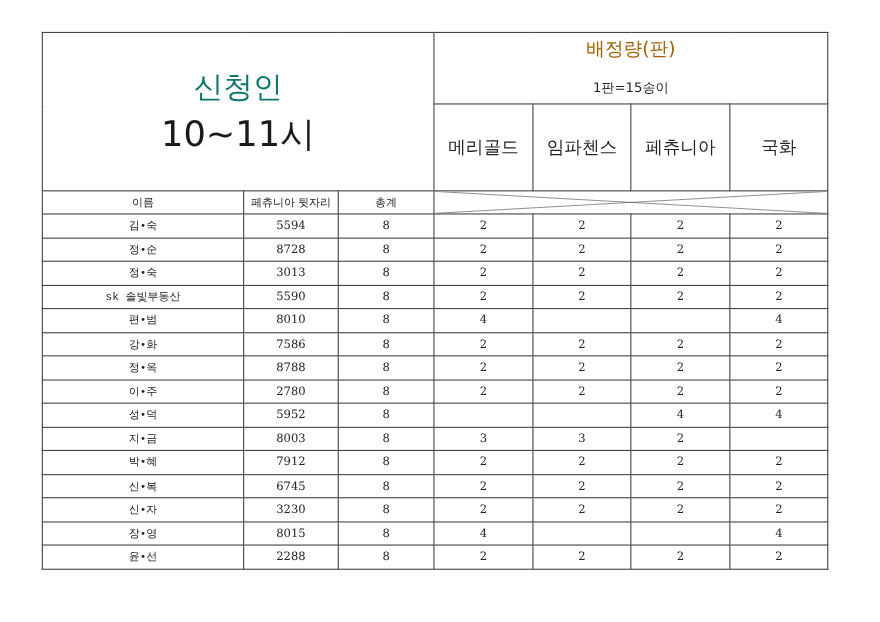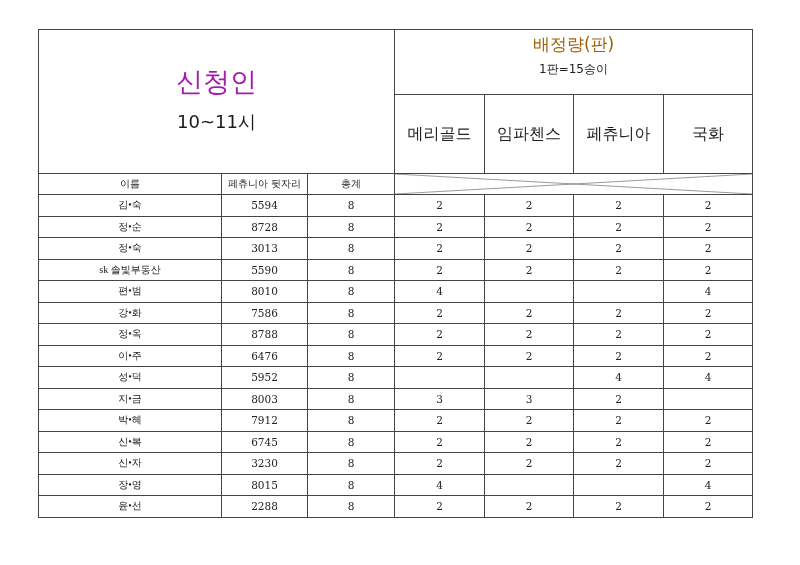--- a/index.html
+++ b/index.html
@@ -2,31 +2,31 @@
 <html><head>
 <meta charset="utf-8">
 <style>
   html, body { margin: 0; padding: 0; background: #ffffff; }
   body { width: 800px; height: 565px; position: relative; overflow: hidden;
          font-family: "DejaVu Serif", "Liberation Serif", serif; color: #222; }
   .sheet { position: absolute; left: 38px; top: 29px; width: 714px; height: 488px; }
   table.grid { border-collapse: collapse; width: 714px; table-layout: fixed; }
   table.grid td { border: 1px solid #444; text-align: center; vertical-align: middle; padding: 0; }
   .title-cell { height: 143px; }
-  .title-line1 { font-family: Liberation Serif, serif; font-size: 27px; line-height: 40px; color: #a21caf; }
-  .title-line2 { font-family: "DejaVu Sans", "Liberation Sans", sans-serif; font-size: 18px; line-height: 40px; color: #1a1a1a; }
+  .title-line1 { font-family: Liberation Mono, monospace; font-size: 27px; line-height: 40px; color: #0f766e; }
+  .title-line2 { font-family: "DejaVu Sans", "Liberation Sans", sans-serif; font-size: 32px; line-height: 40px; color: #1a1a1a; }
   .alloc-head { height: 64px; vertical-align: top !important; }
   .alloc-title { color: #a16207; font-size: 17px; margin-top: 3px; font-family: "DejaVu Sans", "Liberation Sans", sans-serif; }
-  .alloc-sub { font-size: 12px; margin-top: 5px; font-family: "DejaVu Sans", "Liberation Sans", sans-serif; }
+  .alloc-sub { font-size: 12px; margin-top: 16px; font-family: "DejaVu Sans", "Liberation Sans", sans-serif; }
   .flower { height: 78px; font-size: 16px; font-family: "DejaVu Sans", "Liberation Sans", sans-serif; }
   .colhead td { height: 20px; font-size: 10px; font-family: Liberation Sans, sans-serif; }
   .xcell { position: relative; }
   .xcell svg { position: absolute; left: 0; top: 0; width: 100%; height: 100%; }
   tr.row td { height: 20.5px; font-size: 10.5px; font-family: "DejaVu Serif", "Liberation Serif", serif; }
-  tr.row td.name { font-family: Liberation Serif, serif; font-size: 10px; }
+  tr.row td.name { font-family: Liberation Mono, monospace; font-size: 10px; }
 </style>
 </head>
 <body>
 
 <div class="sheet">
   <table class="grid">
     <colgroup>
       <col style="width:183px">
         <col style="width:86px">
         <col style="width:87px">
@@ -121,21 +121,21 @@
           <td class="name">정•옥</td>
           <td>8788</td>
           <td>8</td>
           <td>2</td>
           <td>2</td>
           <td>2</td>
           <td>2</td>
         </tr>
         <tr class="row">
           <td class="name">이•주</td>
-          <td>6476</td>
+          <td>2780</td>
           <td>8</td>
           <td>2</td>
           <td>2</td>
           <td>2</td>
           <td>2</td>
         </tr>
         <tr class="row">
           <td class="name">성•덕</td>
           <td>5952</td>
           <td>8</td>

